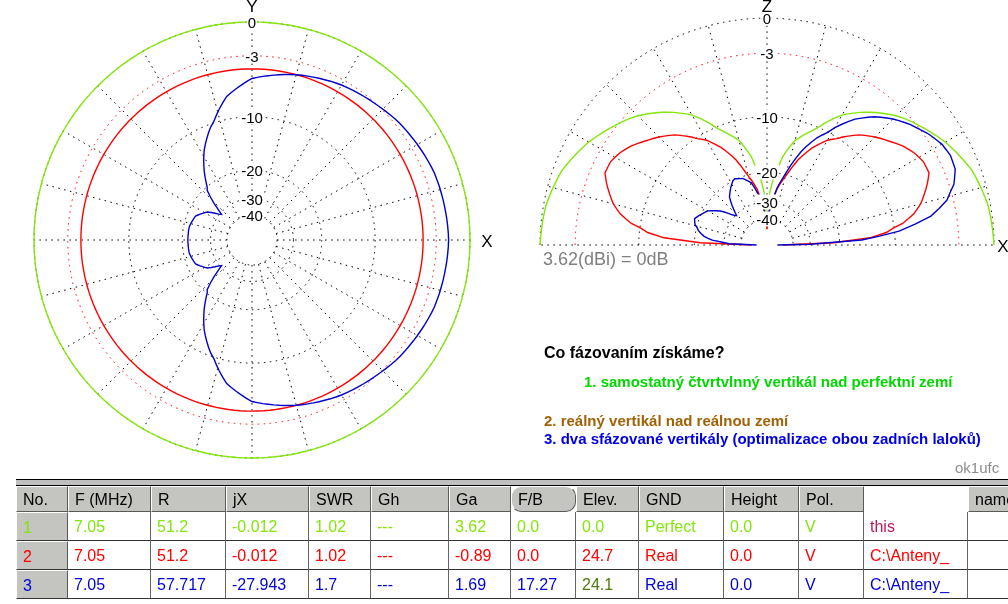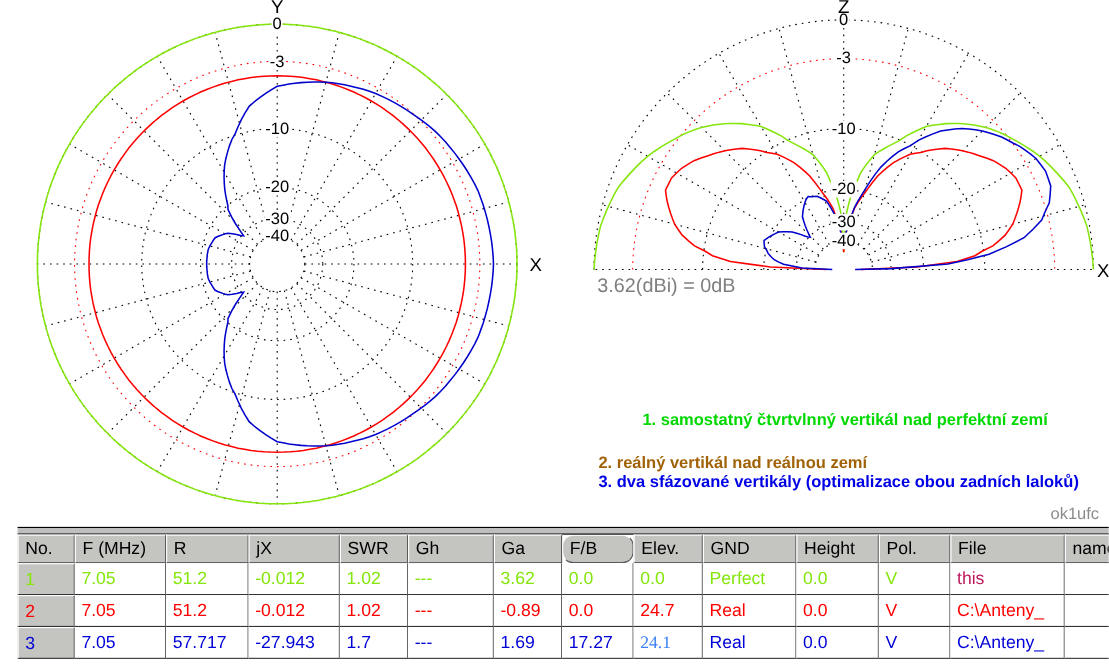--- a/index.html
+++ b/index.html
@@ -103,20 +103,21 @@
       <span class="ring-label" style="left: 767px; top: 116.745px;">-10</span>
       <span class="ring-label" style="left: 767px; top: 172.36px;">-20</span>
       <span class="ring-label" style="left: 767px; top: 201.87px;">-30</span>
       <span class="ring-label" style="left: 767px; top: 218.895px;">-40</span>
       <span class="axis-label" style="left: 767px; top: 6px;">Z</span>
       <span class="axis-label" style="left: 1003px; top: 246px;">X</span>
     </div>
 
   <div class="annot" id="gain-ref">3.62(dBi) = 0dB</div>
 
+  <div class="annot" id="heading">Co fázovaním získáme?</div>
 
   <div id="legend">
     <div class="legend-line" style="color: rgb(0, 216, 0); margin-left: 40px;">1. samostatný čtvrtvlnný vertikál nad perfektní zemí</div>
     <div class="legend-line" style="color: #a16207; margin-top: 21px;">2. reálný vertikál nad reálnou zemí</div>
     <div class="legend-line" style="color: rgb(0, 0, 230);">3. dva sfázované vertikály (optimalizace obou zadních laloků)</div>
   </div>
 
   <div class="annot" id="watermark">ok1ufc</div>
 
   <div id="table-area">
@@ -126,21 +127,20 @@
       <div class="hcell" style="left: 135px; top: 7px; width: 75px;">R</div>
       <div class="hcell" style="left: 210px; top: 7px; width: 83px;">jX</div>
       <div class="hcell" style="left: 293px; top: 7px; width: 62px;">SWR</div>
       <div class="hcell" style="left: 355px; top: 7px; width: 78px;">Gh</div>
       <div class="hcell" style="left: 433px; top: 7px; width: 62px;">Ga</div>
       <div class="hcell" style="left: 495px; top: 7px; width: 65px; border-radius: 10px;">F/B</div>
       <div class="hcell" style="left: 560px; top: 7px; width: 63px;">Elev.</div>
       <div class="hcell" style="left: 623px; top: 7px; width: 85px;">GND</div>
       <div class="hcell" style="left: 708px; top: 7px; width: 75px;">Height</div>
       <div class="hcell" style="left: 783px; top: 7px; width: 65px;">Pol.</div>
-      <div class="hcell" style="left: 848px; top: 7px; width: 104px;">File</div>
       <div class="hcell" style="left: 952px; top: 7px; width: 56px;">name</div>
       <div>
         <div class="dcell no-col" style="left: 0px; top: 33px; width: 52px; color: rgb(132, 230, 10);">1</div>
         <div class="dcell" style="left: 52px; top: 33px; width: 83px; color: rgb(132, 230, 10);">7.05</div>
         <div class="dcell" style="left: 135px; top: 33px; width: 75px; color: rgb(132, 230, 10);">51.2</div>
         <div class="dcell" style="left: 210px; top: 33px; width: 83px; color: rgb(132, 230, 10);">-0.012</div>
         <div class="dcell" style="left: 293px; top: 33px; width: 62px; color: rgb(132, 230, 10);">1.02</div>
         <div class="dcell" style="left: 355px; top: 33px; width: 78px; color: rgb(132, 230, 10);">---</div>
         <div class="dcell" style="left: 433px; top: 33px; width: 62px; color: rgb(132, 230, 10);">3.62</div>
         <div class="dcell" style="left: 495px; top: 33px; width: 65px; color: rgb(132, 230, 10);">0.0</div>
@@ -169,21 +169,21 @@
       </div>
       <div>
         <div class="dcell no-col" style="left: 0px; top: 91px; width: 52px; color: rgb(0, 0, 216);">3</div>
         <div class="dcell" style="left: 52px; top: 91px; width: 83px; color: rgb(0, 0, 216);">7.05</div>
         <div class="dcell" style="left: 135px; top: 91px; width: 75px; color: rgb(0, 0, 216);">57.717</div>
         <div class="dcell" style="left: 210px; top: 91px; width: 83px; color: rgb(0, 0, 216);">-27.943</div>
         <div class="dcell" style="left: 293px; top: 91px; width: 62px; color: rgb(0, 0, 216);">1.7</div>
         <div class="dcell" style="left: 355px; top: 91px; width: 78px; color: rgb(0, 0, 216);">---</div>
         <div class="dcell" style="left: 433px; top: 91px; width: 62px; color: rgb(0, 0, 216);">1.69</div>
         <div class="dcell" style="left: 495px; top: 91px; width: 65px; color: rgb(0, 0, 216);">17.27</div>
-        <div class="dcell" style="left: 560px; top: 91px; width: 63px; color: #3b82f6; font-family: Liberation Serif, serif;">24.1</div>
+        <div class="dcell" style="left: 560px; top: 91px; width: 63px; color: #4d7c0f;">24.1</div>
         <div class="dcell" style="left: 623px; top: 91px; width: 85px; color: rgb(0, 0, 216);">Real</div>
         <div class="dcell" style="left: 708px; top: 91px; width: 75px; color: rgb(0, 0, 216);">0.0</div>
         <div class="dcell" style="left: 783px; top: 91px; width: 65px; color: rgb(0, 0, 216);">V</div>
         <div class="dcell" style="left: 848px; top: 91px; width: 104px; color: rgb(0, 0, 216);">C:\Anteny_</div>
         <div class="dcell" style="left: 952px; top: 91px; width: 56px; color: rgb(0, 0, 216);"></div>
       </div>
     </div>
 </div>
 
 </body></html>

